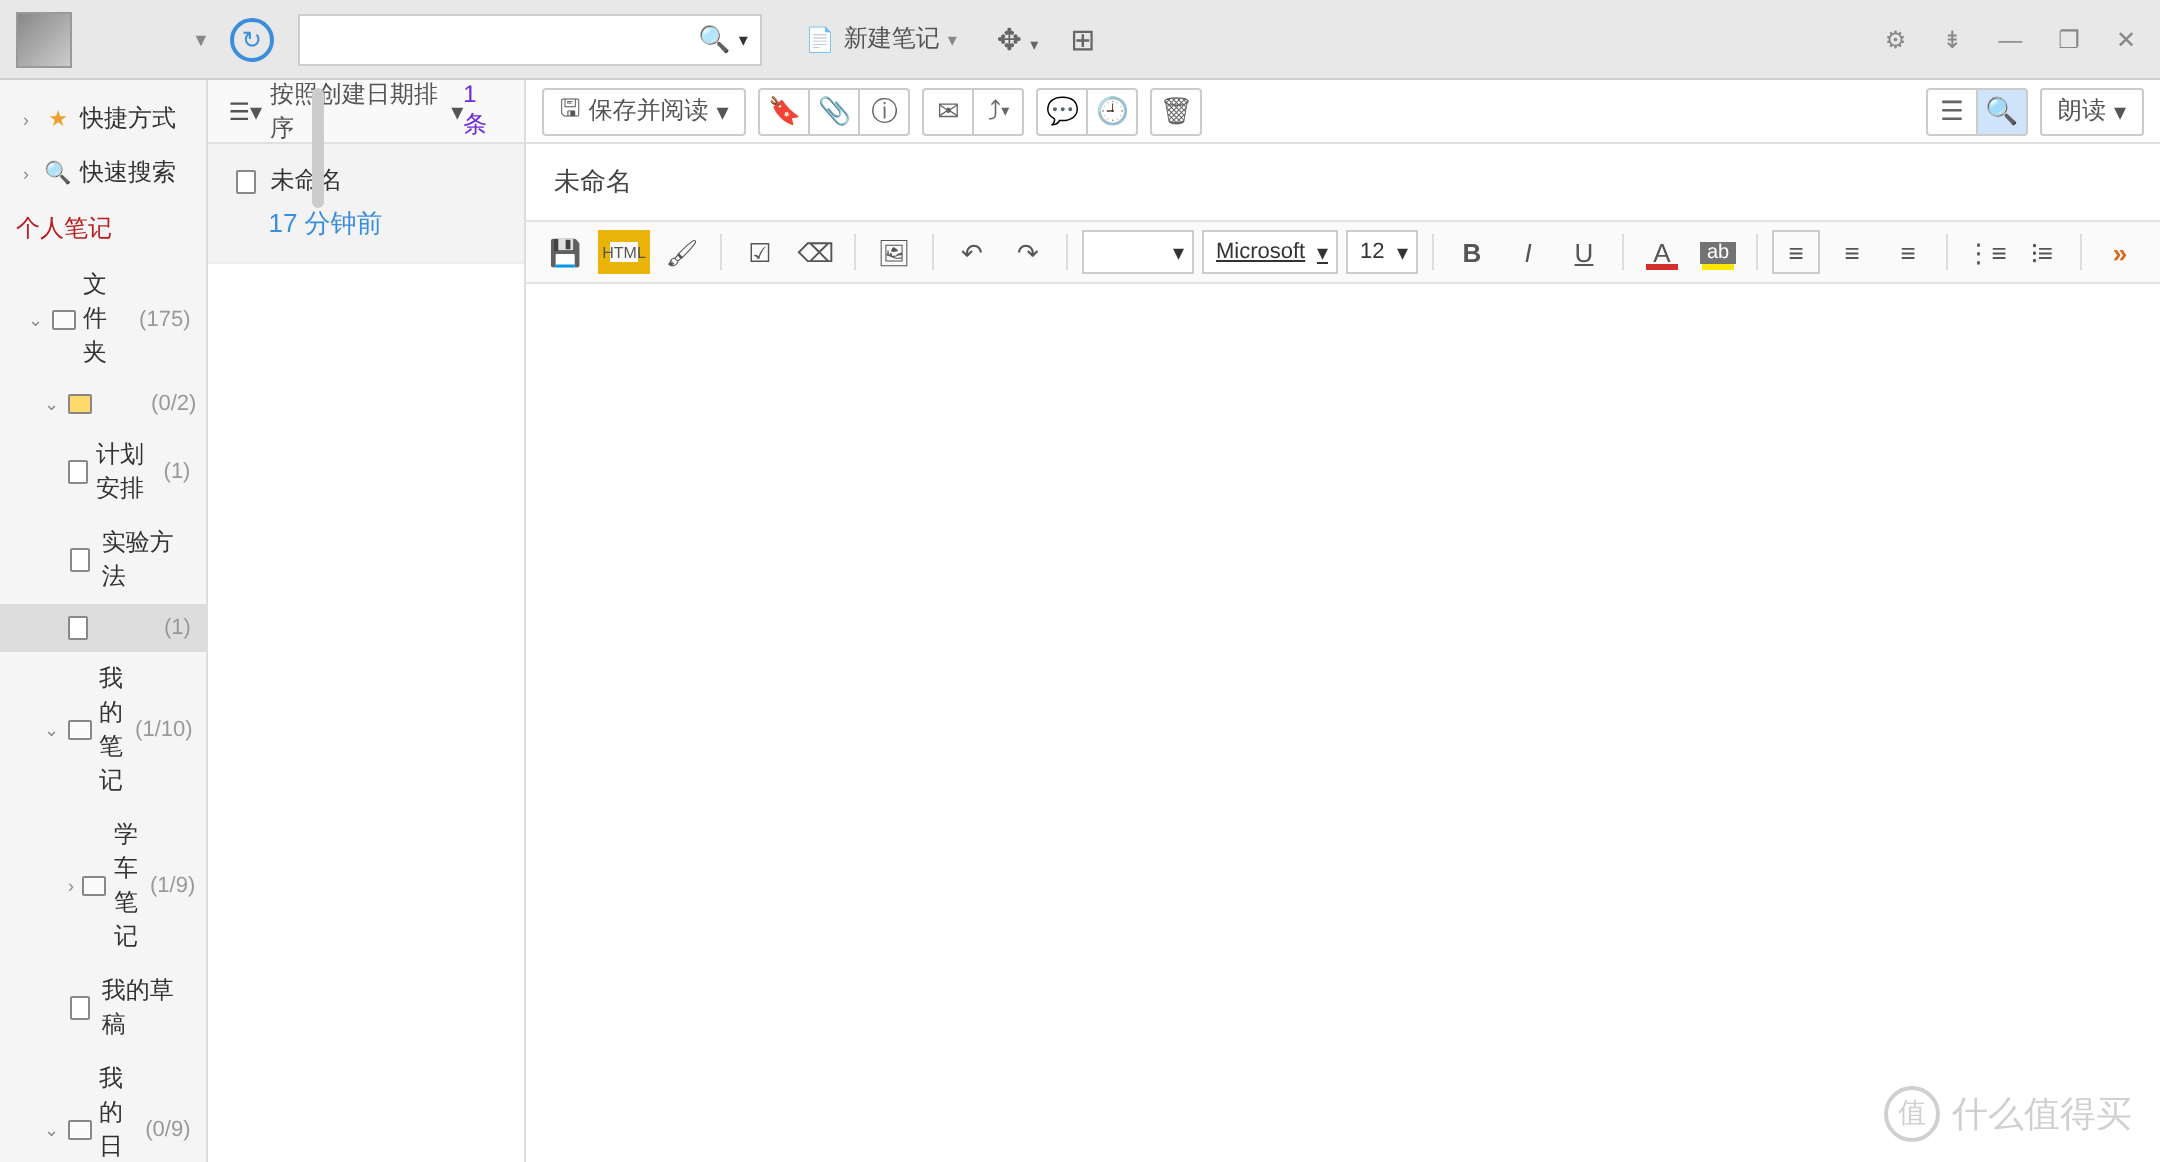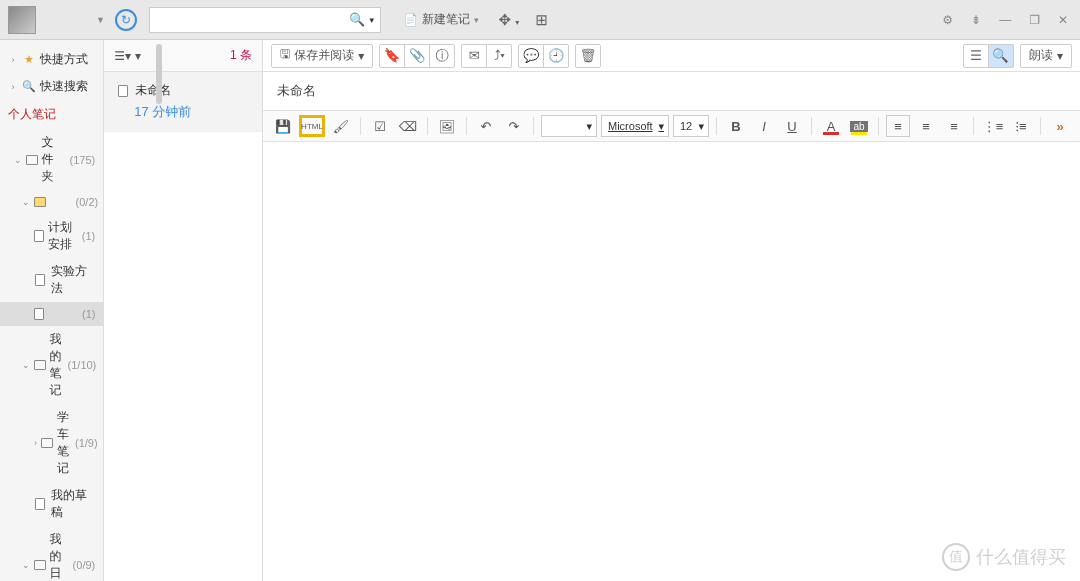--- a/index.html
+++ b/index.html
@@ -37,21 +37,21 @@
     .side-section { padding: 6px 8px; color: #b91c1c; font-weight: 500; }
     .depth-0 { padding-left: 8px; }
     .depth-1 { padding-left: 14px; }
     .depth-2 { padding-left: 22px; }
     .depth-3 { padding-left: 34px; }
     
     
     .notelist { width: 244px; border-right: 1px solid #ddd; background: #fff; display: flex; flex-direction: column; }
     .nl-header { height: 32px; display: flex; align-items: center; padding: 0 10px; border-bottom: 1px solid #e0e0e0; background: #f9f9f9; color: #555; }
     .nl-sort { display: flex; align-items: center; gap: 4px; cursor: pointer; font-size: 12px; }
-    .nl-count { margin-left: auto; color: #be185d; text-align: right; }
+    .nl-count { margin-left: auto; color: #6d28d9; }
     .nl-item { padding: 10px 12px; border-bottom: 1px solid #eee; cursor: pointer; background: #f3f3f3; }
     .nl-title { color: #333; display: flex; align-items: center; gap: 5px; margin-bottom: 4px; }
     .nl-meta { color: #3b8ede; font-size: 13px; padding-left: 18px; }
     
     
     .editor { flex: 1; display: flex; flex-direction: column; }
     .ed-toolbar1 { height: 32px; display: flex; align-items: center; padding: 0 8px; border-bottom: 1px solid #e0e0e0; gap: 6px; }
     .ed-btn { height: 24px; padding: 0 8px; border: 1px solid #ccc; background: #fff; display: flex; align-items: center; gap: 4px; cursor: pointer; color: #555; border-radius: 2px; font-size: 12px; }
     .ed-iconbtn { width: 26px; height: 24px; border: 1px solid #ccc; background: #fff; display: flex; align-items: center; justify-content: center; cursor: pointer; color: #666; border-radius: 2px; }
     .grp { display: flex; gap: 0; }
@@ -191,20 +191,21 @@
       <span class="count">(0/9)</span>
     </div>
 
   </div>
   <div class="scrollbar-hint"></div>
 
   <div class="notelist">
     <div class="nl-header">
       <div class="nl-sort">
         <span>☰▾</span>
+        <span>按照创建日期排序</span>
         <span class="caret">▾</span>
       </div>
       <span class="nl-count">1 条</span>
     </div>
     <div class="nl-item">
       <div class="nl-title">
         <span class="side-icon">
             <span class="note-ic"></span>
           </span>
         <span>未命名</span>
@@ -265,21 +266,21 @@
         <span class="caret">▾</span>
       </button>
     </div>
 
     <div class="ed-title">未命名</div>
 
     <div class="ed-toolbar2">
       <div class="fmt-btn">
           <span>💾</span>
         </div>
-      <div class="fmt-btn" style="font-size:8px;border:3px solid #eab308;width:26px;">HTML</div>
+      <div class="fmt-btn" style="font-size:8px;border:6px solid #eab308;width:26px;">HTML</div>
       <div class="fmt-btn">
           <span>🖌</span>
         </div>
       <span class="fmt-sep"></span>
       <div class="fmt-btn">
           <span>☑</span>
         </div>
       <div class="fmt-btn">
           <span>⌫</span>
         </div>

